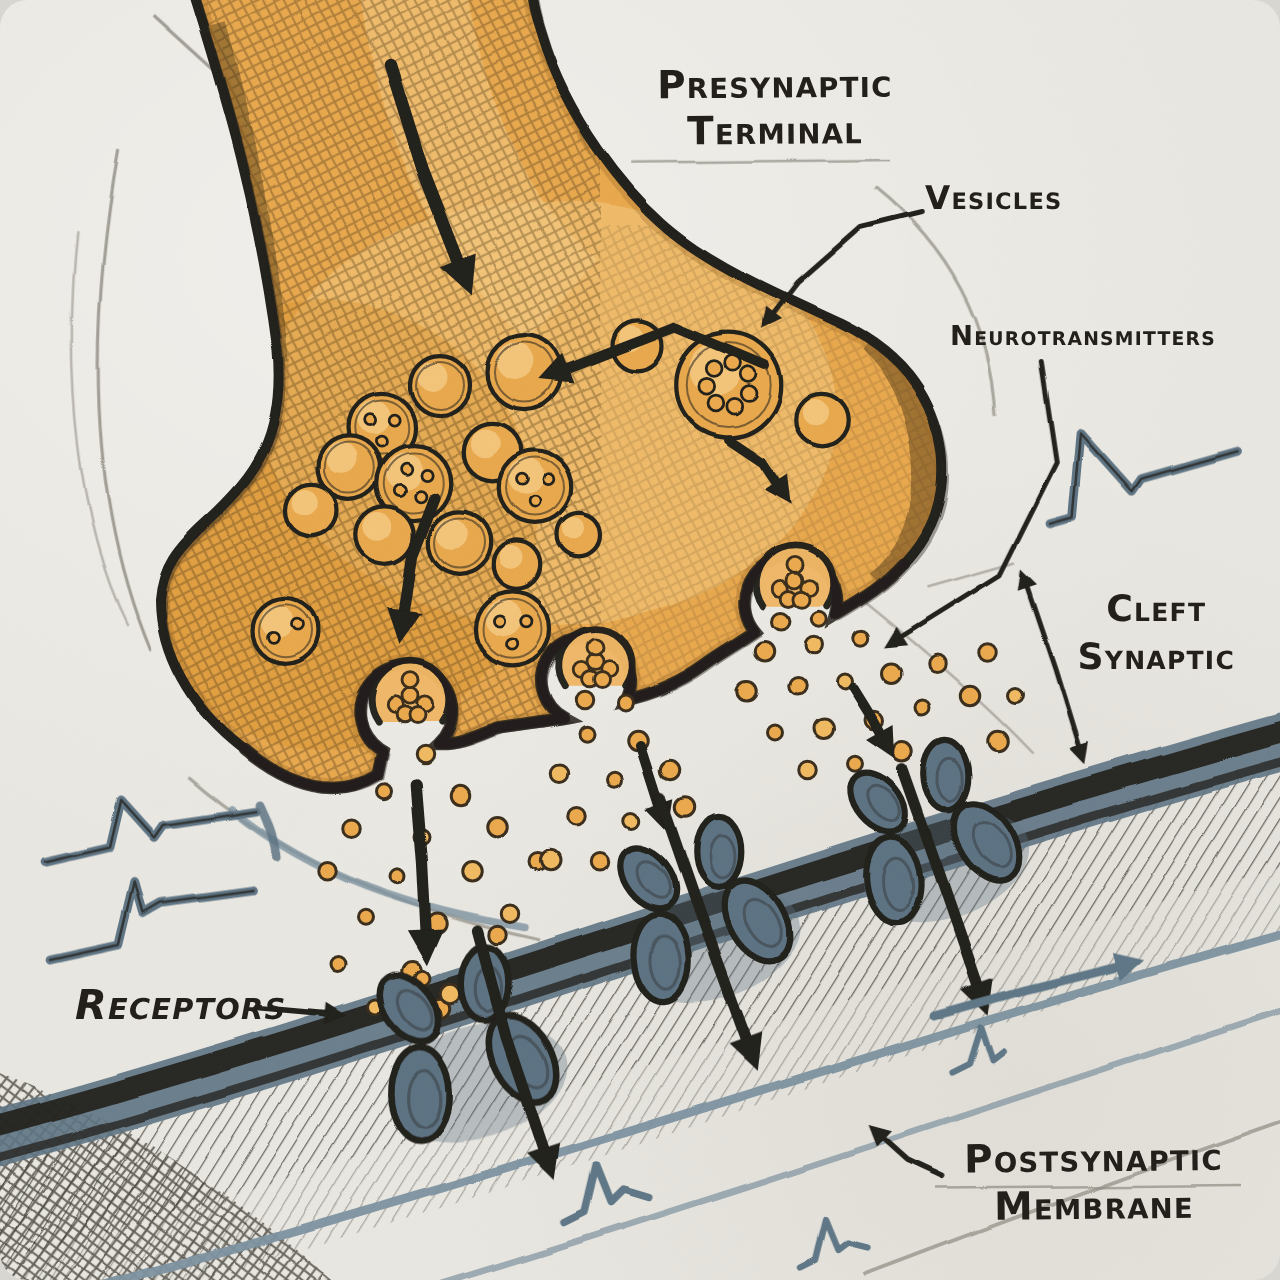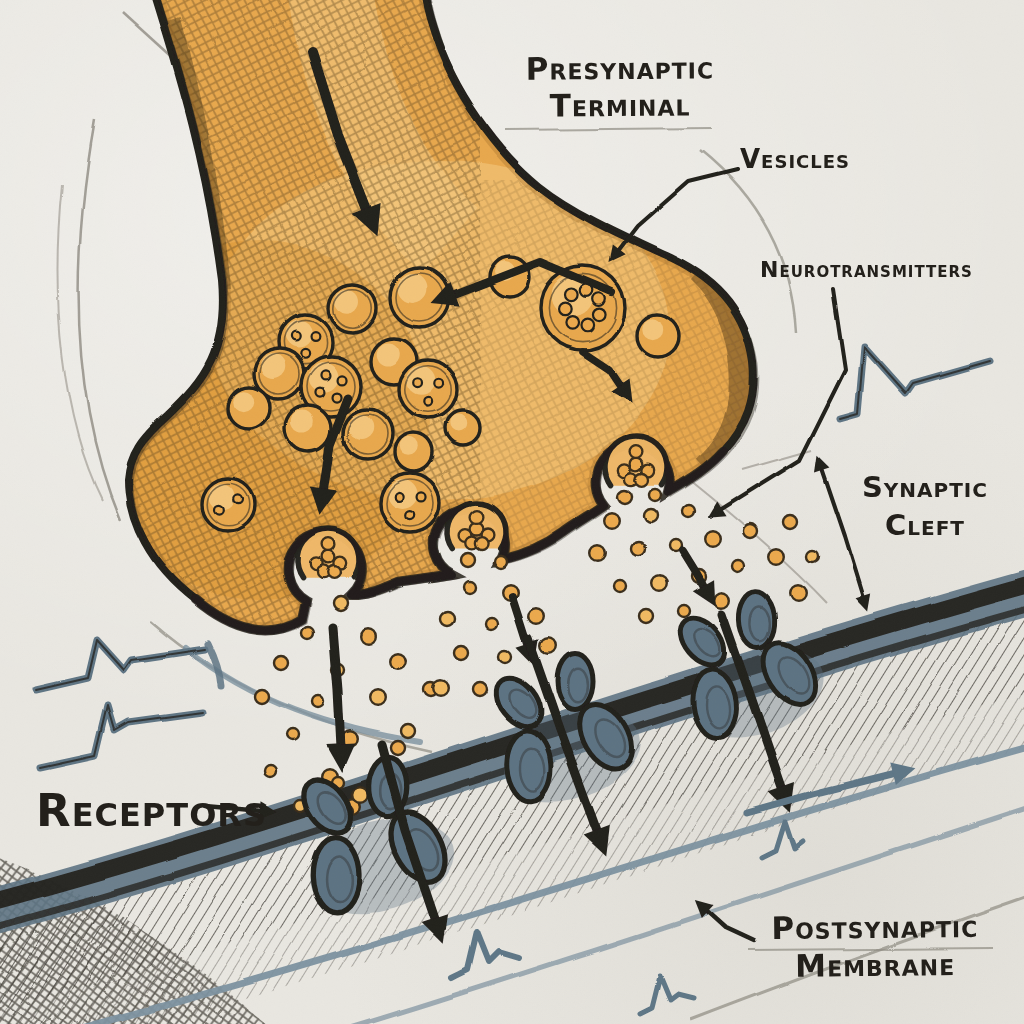--- a/index.html
+++ b/index.html
@@ -1,32 +1,32 @@
 <!DOCTYPE html>
 <html style="--paper: #E9E7E1; --terminal_orange: #E8A84E; --orange_light: #F4CA82; --orange_deep: #D8922F; --ink: #23201B; --slate: #5D7383; --membrane_slate: #5E7484; --slate_light: #7D92A0; --neurotransmitter_orange: #EBA94E; --pencil: #8F8B82;"><head>
 <meta charset="utf-8">
 <style>
   html,body{margin:0;padding:0;background:#d8d6d0;}
   .stage{position:relative;width:1024px;height:1024px;overflow:hidden;
     background:
       radial-gradient(1200px 900px at 30% 20%, rgba(255,255,255,.35), rgba(0,0,0,0) 60%),
       radial-gradient(900px 900px at 80% 85%, rgba(120,115,100,.08), rgba(0,0,0,0) 55%),
       var(--paper,#E9E7E1);
-    font-family:"DejaVu Sans","Liberation Sans",sans-serif;}
+    font-family:"DejaVu Sans","Liberation Sans",sans-serif;border-radius:22px;}
   svg{position:absolute;left:0;top:0;}
   .lbl{position:absolute;color:var(--ink,#23201B);font-variant:small-caps;
     font-weight:600;letter-spacing:1px;line-height:1.2;white-space:nowrap;}
   .lbl .ln{display:block;}
   .center{text-align:center;}
   .no-caps{font-variant:normal;letter-spacing:.5px;}
   .l-presyn{left:505px;top:50px;width:230px;font-size:31px;transform:rotate(-.4deg);}
   .l-ves{left:740px;top:144px;font-size:26px;}
   .l-neuro{left:760px;top:245px;font-size:22px;margin-top:12px;}
   .l-cleft{left:843px;top:468px;width:164px;font-size:29px;line-height:38px;}
-  .l-rec{left:36px;top:784px;font-size:45px;}
+  .l-rec{left:60px;top:784px;font-size:33px;font-style:italic;}
   .l-post{left:742px;top:908px;width:266px;font-size:31px;line-height:38px;transform:rotate(-.6deg);}
 </style>
 </head>
 <body>
 
 <div class="stage">
 
 <svg id="scene" width="1024" height="1024" viewBox="0 0 1024 1024">
   <defs>
     <path id="termPath" d="M 153,-12 C 175,60 205,150 222,280 C 228,350 205,380 168,415
@@ -345,22 +345,22 @@
   <rect width="1024" height="1024" filter="url(#grain)" opacity=".5" pointer-events="none"></rect>
 </svg>
 
 <div class="lbl l-presyn center">
   <span class="ln">Presynaptic</span>
   <span class="ln">Terminal</span>
 </div>
 <div class="lbl l-ves">Vesicles</div>
 <div class="lbl l-neuro">Neurotransmitters</div>
 <div class="lbl l-cleft center">
+  <span class="ln">Cleft</span>
   <span class="ln">Synaptic</span>
-  <span class="ln">Cleft</span>
 </div>
 <div class="lbl l-rec">Receptors</div>
 <div class="lbl l-post center">
   <span class="ln">Postsynaptic</span>
   <span class="ln">Membrane</span>
 </div>
 
 </div>
 
 </body></html>

